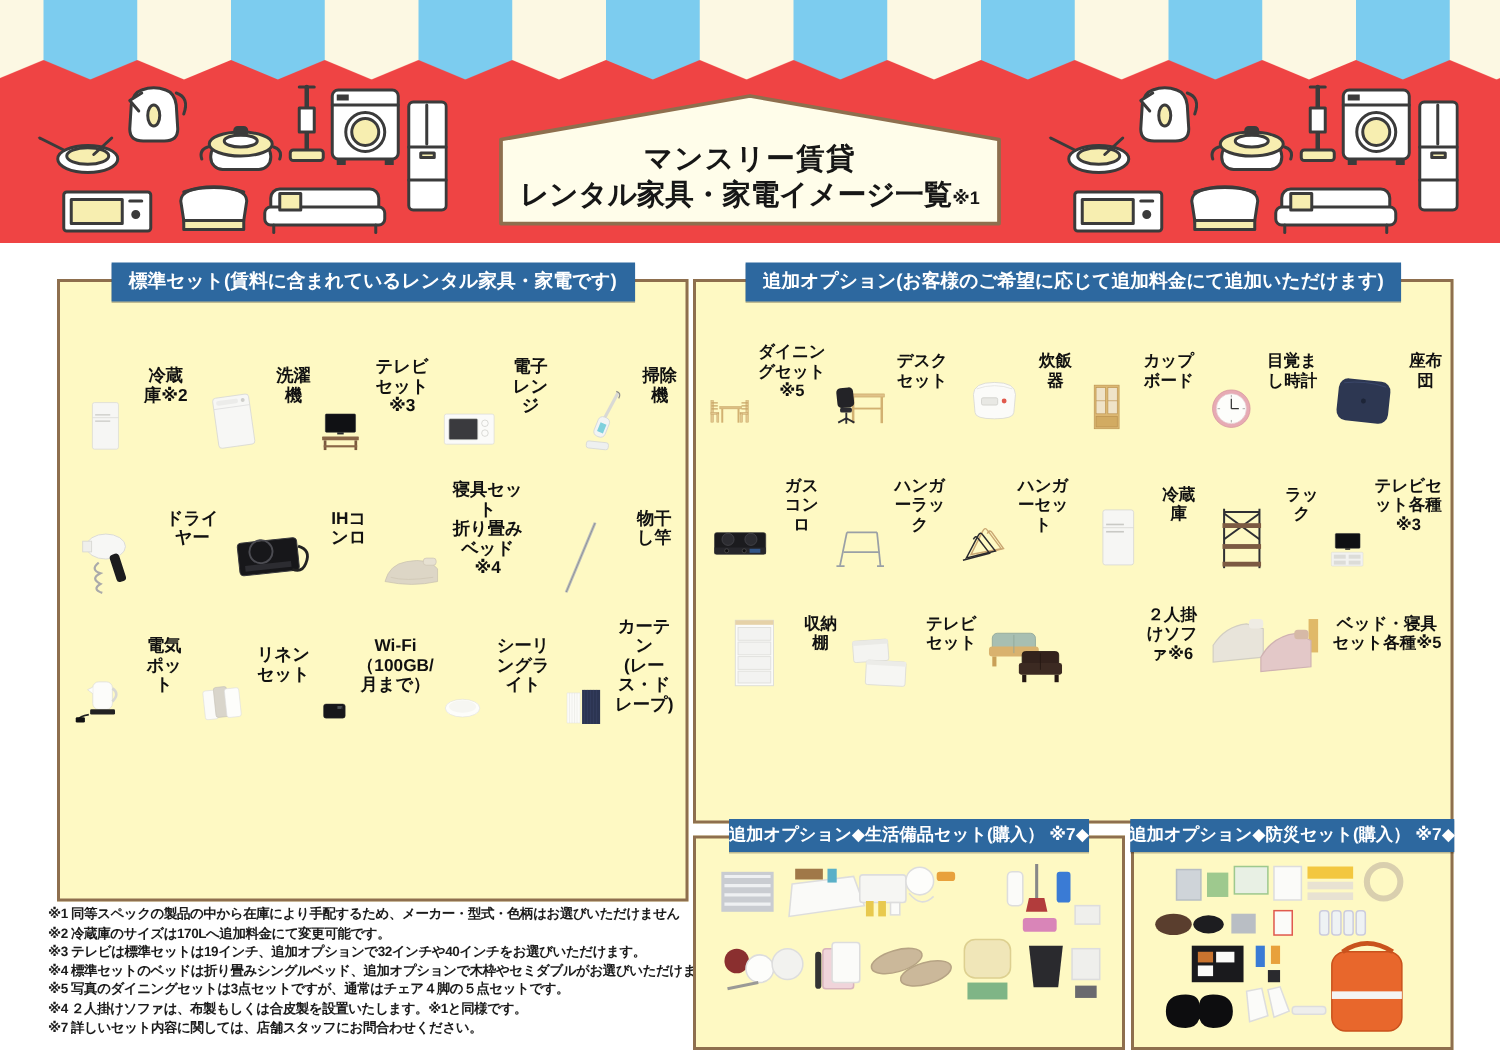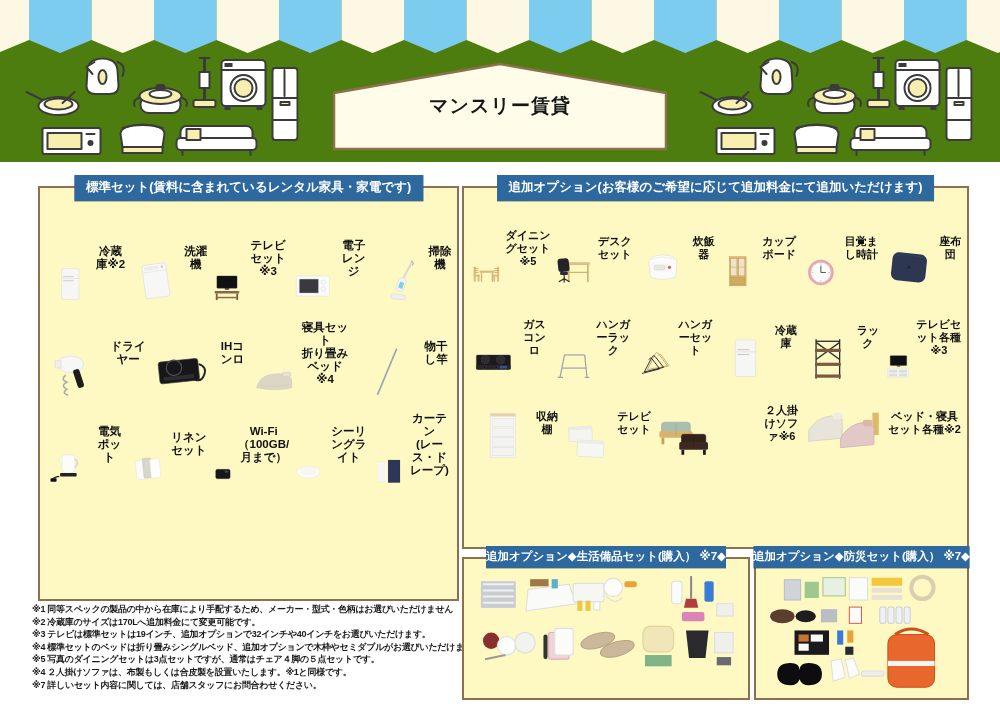--- a/index.html
+++ b/index.html
@@ -1,19 +1,19 @@
 <!DOCTYPE html>
 <html><head>
 <meta charset="utf-8">
 <style>
   html,body{margin:0;padding:0}
   body{width:1000px;height:706px;position:relative;background:#ffffff;
        font-family:"Liberation Sans","DejaVu Sans",sans-serif;overflow:hidden}
   
-  .topband{position:absolute;left:0;top:0;width:1000px;height:162px;background:#4d7c0f}
+  .topband{position:absolute;left:0;top:0;width:1000px;height:162px;background:#ef4444}
   .awning{position:absolute;left:0;top:0}
   .decor{position:absolute;top:50px;width:285px;height:108px}
   .decor-left{left:16px}
   .decor-right{left:690px}
   .plaque{position:absolute;left:328px;top:60px;width:344px;height:92px}
   .plaque svg{position:absolute;left:0;top:0}
   .plaque .t1{position:absolute;left:0;top:33px;width:100%;text-align:center;
       font-size:19px;font-weight:bold;color:#161616;letter-spacing:1px}
   .plaque .t2{position:absolute;left:0;top:57px;width:100%;text-align:center;
       font-size:19px;font-weight:bold;color:#161616}
@@ -144,20 +144,21 @@
     </svg>
   <svg class="decor decor-right" viewBox="0 0 280 108">
       <use href="#decorset"></use>
     </svg>
 
   <div class="plaque">
     <svg width="344" height="92">
       <polygon points="6,33 172,4 338,33 338,89 6,89" fill="#fffdea" stroke="#8e6f4e" stroke-width="2.5" stroke-linejoin="round"></polygon>
     </svg>
     <div class="t1">マンスリー賃貸</div>
+    <div class="t2"><span>レンタル家具・家電イメージ一覧</span><span class="note">※1</span></div>
   </div>
 </div>
 
 <div class="secbox" id="std-box">
   <div class="bandhdr">標準セット(賃料に含まれているレンタル家具・家電です)</div>
   <div id="std-items">
       <div class="irow r0">
         <div class="cell">
           <div class="art">
             <svg viewBox="0 0 100 84" preserveAspectRatio="xMidYMax meet">
@@ -568,21 +569,21 @@
         <div class="cell" style="flex: 1.7 1 0px;">
           <div class="art">
             <svg viewBox="0 0 100 84" preserveAspectRatio="xMidYMax meet">
               <path d="M6 44 Q16 28 34 26 L48 30 L48 54 L6 58 Z" fill="#e8e4da" stroke="#d2cec2"></path>
               <rect x="36" y="22" width="12" height="8" rx="3" fill="#efece4"></rect>
               <rect x="86" y="22" width="8" height="28" fill="#e0b968"></rect>
               <path d="M46 54 Q56 36 76 34 L88 40 L88 62 L46 66 Z" fill="#e3c8c8" stroke="#cfb2b2"></path>
               <rect x="74" y="31" width="12" height="8" rx="3" fill="#d6b9a6"></rect>
             </svg>
           </div>
-          <div class="ilabel">ベッド・寝具セット各種※2</div>
+          <div class="ilabel">ベッド・寝具セット各種※5</div>
         </div>
       </div>
     </div>
 </div>
 
 <div id="footnotes">
   <div class="fnote">※1 同等スペックの製品の中から在庫により手配するため、メーカー・型式・色柄はお選びいただけません</div>
   <div class="fnote">※2 冷蔵庫のサイズは170Lへ追加料金にて変更可能です。</div>
   <div class="fnote">※3 テレビは標準セットは19インチ、追加オプションで32インチや40インチをお選びいただけます。</div>
   <div class="fnote">※4 標準セットのベッドは折り畳みシングルベッド、追加オプションで木枠やセミダブルがお選びいただけます。</div>

